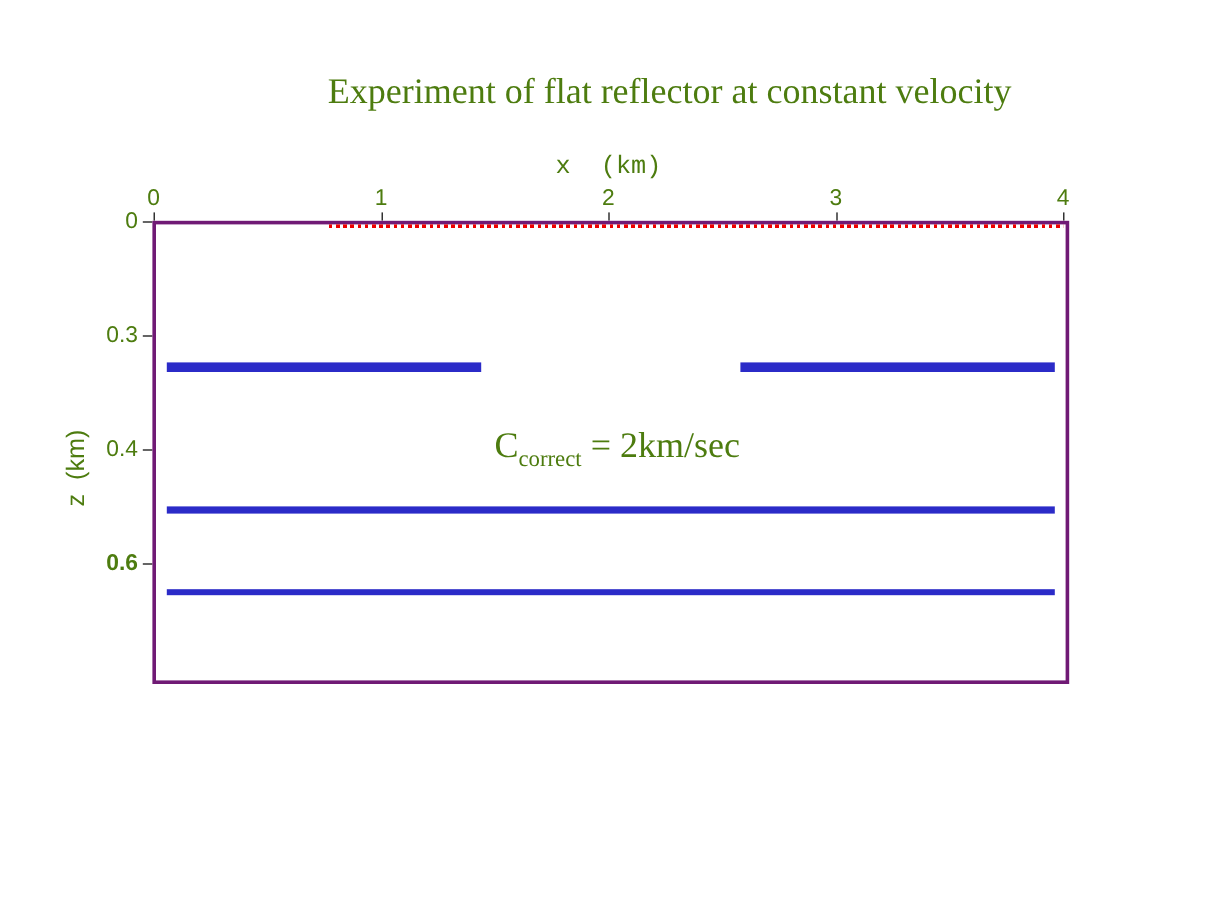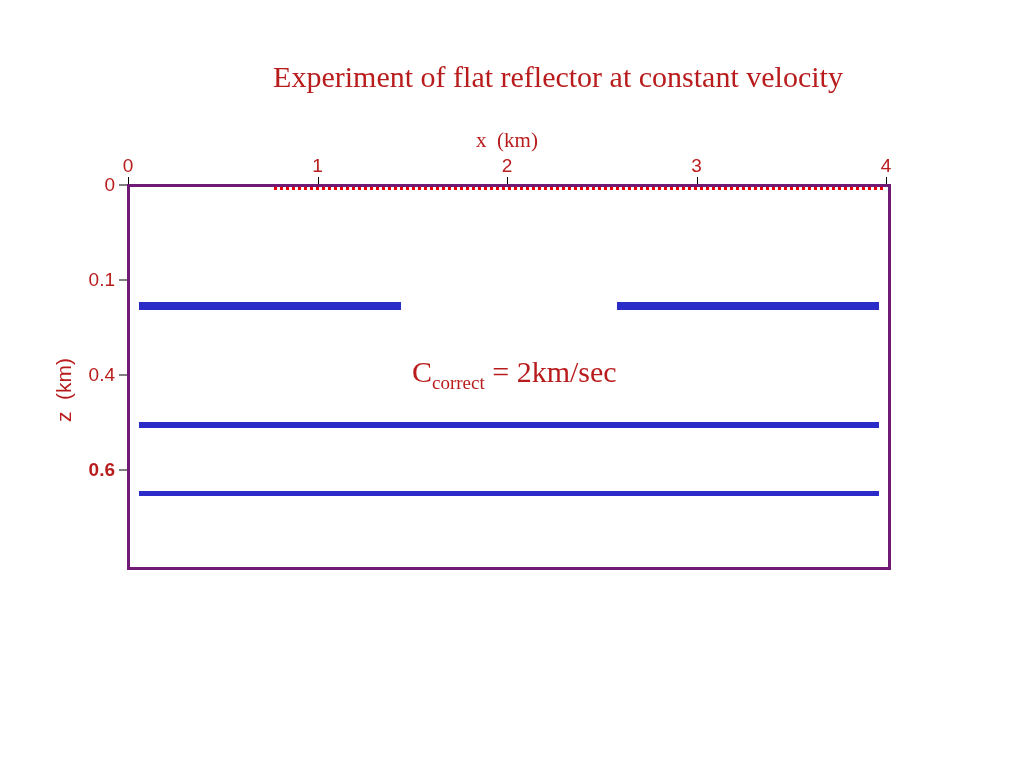--- a/index.html
+++ b/index.html
@@ -1,24 +1,24 @@
 <!DOCTYPE html>
 <html><head>
 <meta charset="utf-8">
 <style>
   * { margin:0; padding:0; box-sizing:border-box; }
   html,body { width:1024px; height:768px; background:#ffffff; }
   .slide { position:relative; width:1024px; height:768px; background:#ffffff; overflow:hidden;
-           font-family:"Liberation Serif", serif; color:#b91c1c; }
+           font-family:"Liberation Serif", serif; color:#4d7c0f; }
 
   .title { position:absolute; left:128px; top:60px; width:860px; text-align:center;
            font-size:30px; white-space:pre; }
 
   .xaxis-label { position:absolute; left:128px; top:128px; width:758px; text-align:center;
-                 font-size:21px; font-family:Liberation Serif, serif; white-space:pre; }
+                 font-size:21px; font-family:Liberation Mono, monospace; white-space:pre; }
 
   .yaxis-label-anchor { position:absolute; left:64px; top:390px; width:0; height:0; }
   .yaxis-label { position:absolute; left:0; top:0; transform:translate(-50%,-50%) rotate(-90deg);
                  transform-origin:center; font-size:21px; font-family:"Liberation Sans", sans-serif;
                  white-space:pre; display:inline-block; }
 
   .x-axis { position:absolute; left:128px; top:155px; width:758px; height:29px; }
   .x-tick-label { position:absolute; top:0; transform:translateX(-50%);
                   font-size:19px; font-family:"Liberation Sans", sans-serif; }
   .x-tick-mark  { position:absolute; bottom:0; width:1px; height:7px; background:#000; }
@@ -60,21 +60,21 @@
       <div class="x-tick-label" style="left: 379px;">2</div>
       <div class="x-tick-mark" style="left: 568.5px;"></div>
       <div class="x-tick-label" style="left: 568.5px;">3</div>
       <div class="x-tick-mark" style="left: 758px;"></div>
       <div class="x-tick-label" style="left: 758px;">4</div>
     </div>
   <div id="y-axis" class="y-axis">
       <div class="y-tick-mark" style="top: 0px;"></div>
       <div class="y-tick-label" style="top: 0px;">0</div>
       <div class="y-tick-mark" style="top: 95px;"></div>
-      <div class="y-tick-label" style="top: 95px;">0.1</div>
+      <div class="y-tick-label" style="top: 95px;">0.3</div>
       <div class="y-tick-mark" style="top: 190px;"></div>
       <div class="y-tick-label" style="top: 190px;">0.4</div>
       <div class="y-tick-mark" style="top: 285px;"></div>
       <div class="y-tick-label" style="top: 285px; font-weight: bold;">0.6</div>
     </div>
 
   <div id="plot-frame" class="frame">
     <div class="annotation"><span>C</span><sub>correct</sub><span> = 2km/sec</span></div>
   <div class="series-line" style="left: 144.02px; width: 612.085px; top: 0.4px; height: 3px; background: repeating-linear-gradient(90deg, rgb(238, 0, 0) 0px, rgb(238, 0, 0) 3px, transparent 3px, transparent 6px);"></div>
       <div class="series-line" style="left: 9.475px; width: 261.51px; top: 114.75px; height: 8px; background: rgb(43, 43, 200);"></div>

